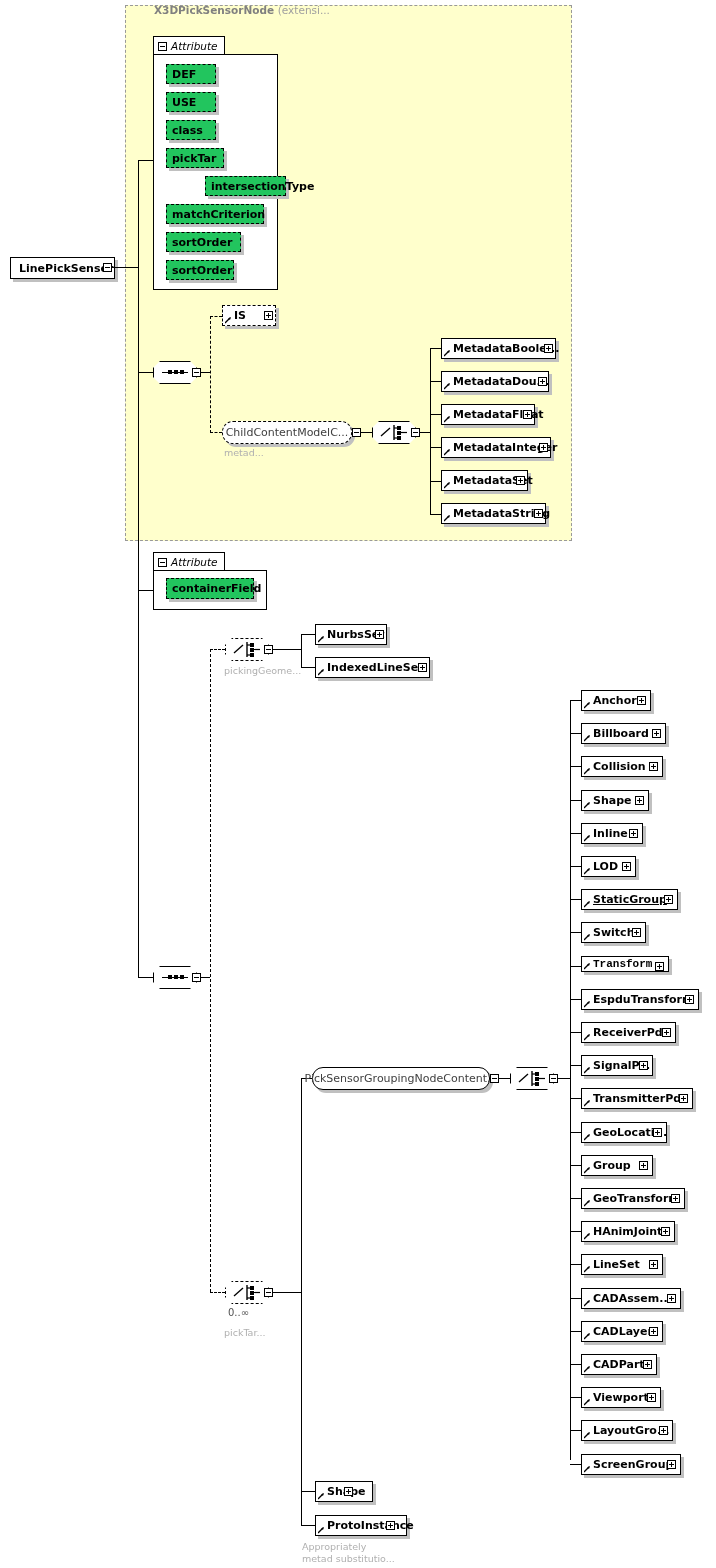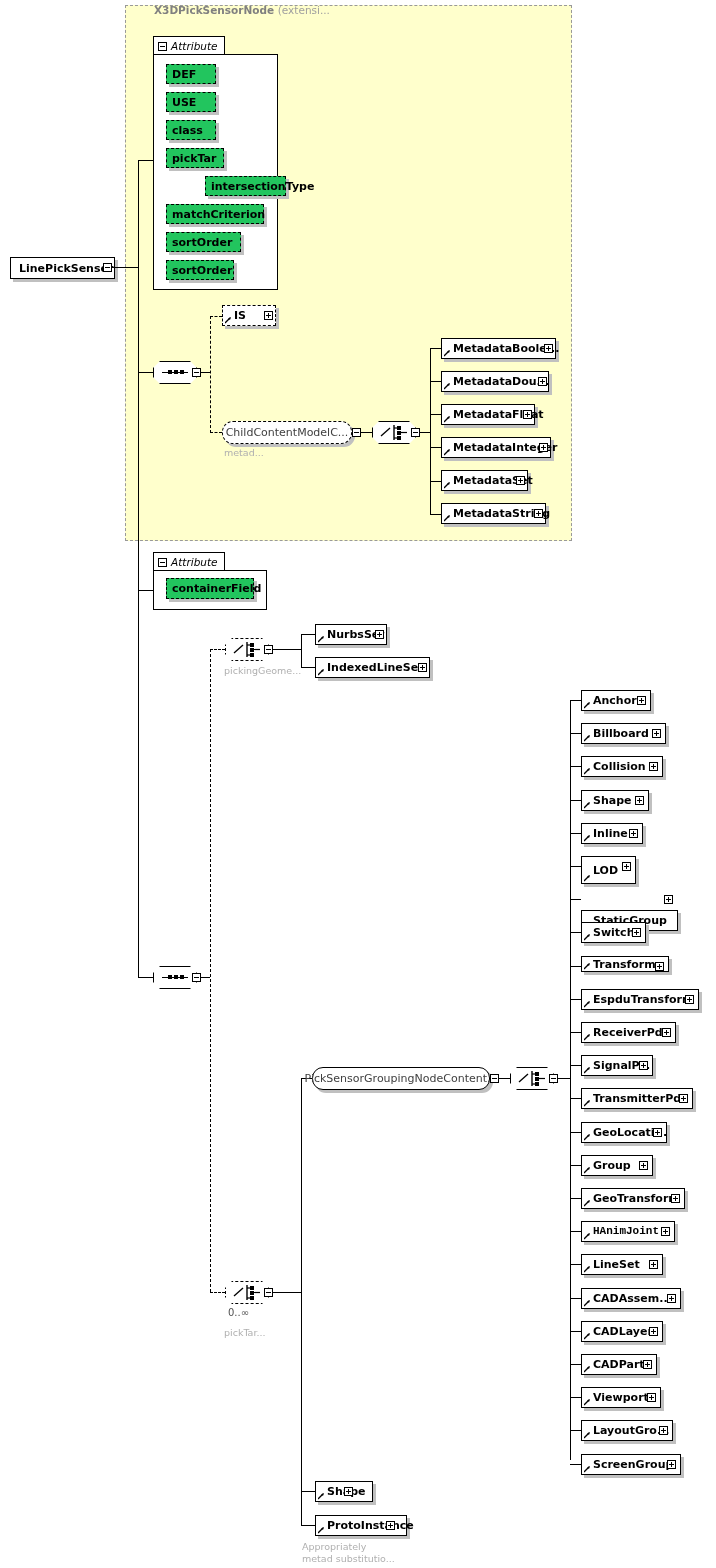--- a/index.html
+++ b/index.html
@@ -486,48 +486,48 @@
       <div class="ln h" style="left: 570px; top: 833px; width: 11px;"></div>
       <div class="node" style="left: 581px; top: 823px; width: 62px; height: 21px;">
         <svg class="refarrow" viewBox="0 0 7 7">
           <path d="M0 6 L5 1" stroke="#000" stroke-width="1.3" fill="none"></path>
           <path d="M6 0 L3.2 1.2 L5 3" fill="#000"></path>
         </svg>
         <span class="nm">Inline</span>
       </div>
       <div class="exp-free plus" style="left: 629px; top: 829px;"></div>
       <div class="ln h" style="left: 570px; top: 866px; width: 11px;"></div>
-      <div class="node" style="left: 581px; top: 856px; width: 55px; height: 28px;">
+      <div class="node" style="left: 581px; top: 856px; width: 55px; height: 21px;">
         <svg class="refarrow" viewBox="0 0 7 7">
           <path d="M0 6 L5 1" stroke="#000" stroke-width="1.3" fill="none"></path>
           <path d="M6 0 L3.2 1.2 L5 3" fill="#000"></path>
         </svg>
         <span class="nm">LOD</span>
       </div>
       <div class="exp-free plus" style="left: 622px; top: 862px;"></div>
       <div class="ln h" style="left: 570px; top: 899px; width: 11px;"></div>
-      <div class="node" style="left: 581px; top: 910px; width: 97px; height: 21px;">
+      <div class="node" style="left: 581px; top: 889px; width: 97px; height: 21px; text-decoration: underline;">
         <svg class="refarrow" viewBox="0 0 7 7">
           <path d="M0 6 L5 1" stroke="#000" stroke-width="1.3" fill="none"></path>
           <path d="M6 0 L3.2 1.2 L5 3" fill="#000"></path>
         </svg>
         <span class="nm">StaticGroup</span>
       </div>
       <div class="exp-free plus" style="left: 664px; top: 895px;"></div>
       <div class="ln h" style="left: 570px; top: 932px; width: 11px;"></div>
       <div class="node" style="left: 581px; top: 922px; width: 65px; height: 21px;">
         <svg class="refarrow" viewBox="0 0 7 7">
           <path d="M0 6 L5 1" stroke="#000" stroke-width="1.3" fill="none"></path>
           <path d="M6 0 L3.2 1.2 L5 3" fill="#000"></path>
         </svg>
         <span class="nm">Switch</span>
       </div>
       <div class="exp-free plus" style="left: 632px; top: 928px;"></div>
       <div class="ln h" style="left: 570px; top: 966px; width: 11px;"></div>
-      <div class="node" style="left: 581px; top: 956px; width: 88px; height: 16px;">
+      <div class="node" style="left: 581px; top: 956px; width: 88px; height: 16px; font-family: Liberation Mono, monospace;">
         <svg class="refarrow" viewBox="0 0 7 7">
           <path d="M0 6 L5 1" stroke="#000" stroke-width="1.3" fill="none"></path>
           <path d="M6 0 L3.2 1.2 L5 3" fill="#000"></path>
         </svg>
         <span class="nm">Transform</span>
       </div>
       <div class="exp-free plus" style="left: 655px; top: 962px;"></div>
       <div class="ln h" style="left: 570px; top: 999px; width: 11px;"></div>
       <div class="node" style="left: 581px; top: 989px; width: 118px; height: 21px;">
         <svg class="refarrow" viewBox="0 0 7 7">
@@ -585,21 +585,21 @@
       <div class="ln h" style="left: 570px; top: 1198px; width: 11px;"></div>
       <div class="node" style="left: 581px; top: 1188px; width: 104px; height: 21px;">
         <svg class="refarrow" viewBox="0 0 7 7">
           <path d="M0 6 L5 1" stroke="#000" stroke-width="1.3" fill="none"></path>
           <path d="M6 0 L3.2 1.2 L5 3" fill="#000"></path>
         </svg>
         <span class="nm">GeoTransform</span>
       </div>
       <div class="exp-free plus" style="left: 671px; top: 1194px;"></div>
       <div class="ln h" style="left: 570px; top: 1231px; width: 11px;"></div>
-      <div class="node" style="left: 581px; top: 1221px; width: 94px; height: 21px; font-family: Liberation Mono, monospace;">
+      <div class="node" style="left: 581px; top: 1221px; width: 94px; height: 21px;">
         <svg class="refarrow" viewBox="0 0 7 7">
           <path d="M0 6 L5 1" stroke="#000" stroke-width="1.3" fill="none"></path>
           <path d="M6 0 L3.2 1.2 L5 3" fill="#000"></path>
         </svg>
         <span class="nm">HAnimJoint</span>
       </div>
       <div class="exp-free plus" style="left: 661px; top: 1227px;"></div>
       <div class="ln h" style="left: 570px; top: 1264px; width: 11px;"></div>
       <div class="node" style="left: 581px; top: 1254px; width: 82px; height: 21px;">
         <svg class="refarrow" viewBox="0 0 7 7">

